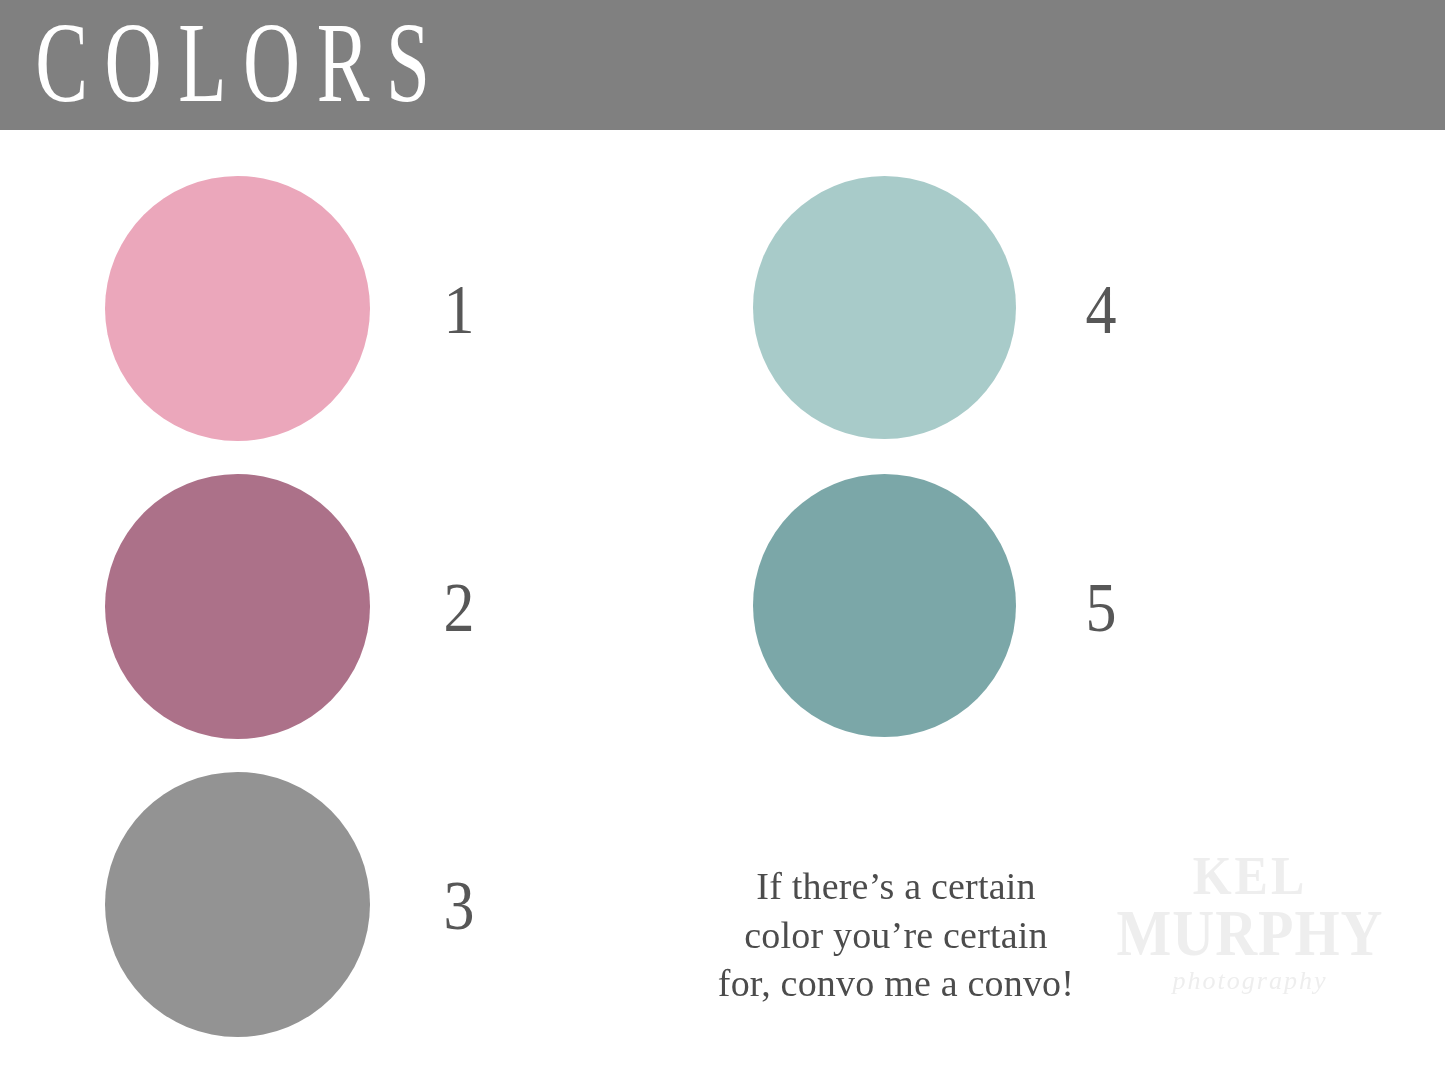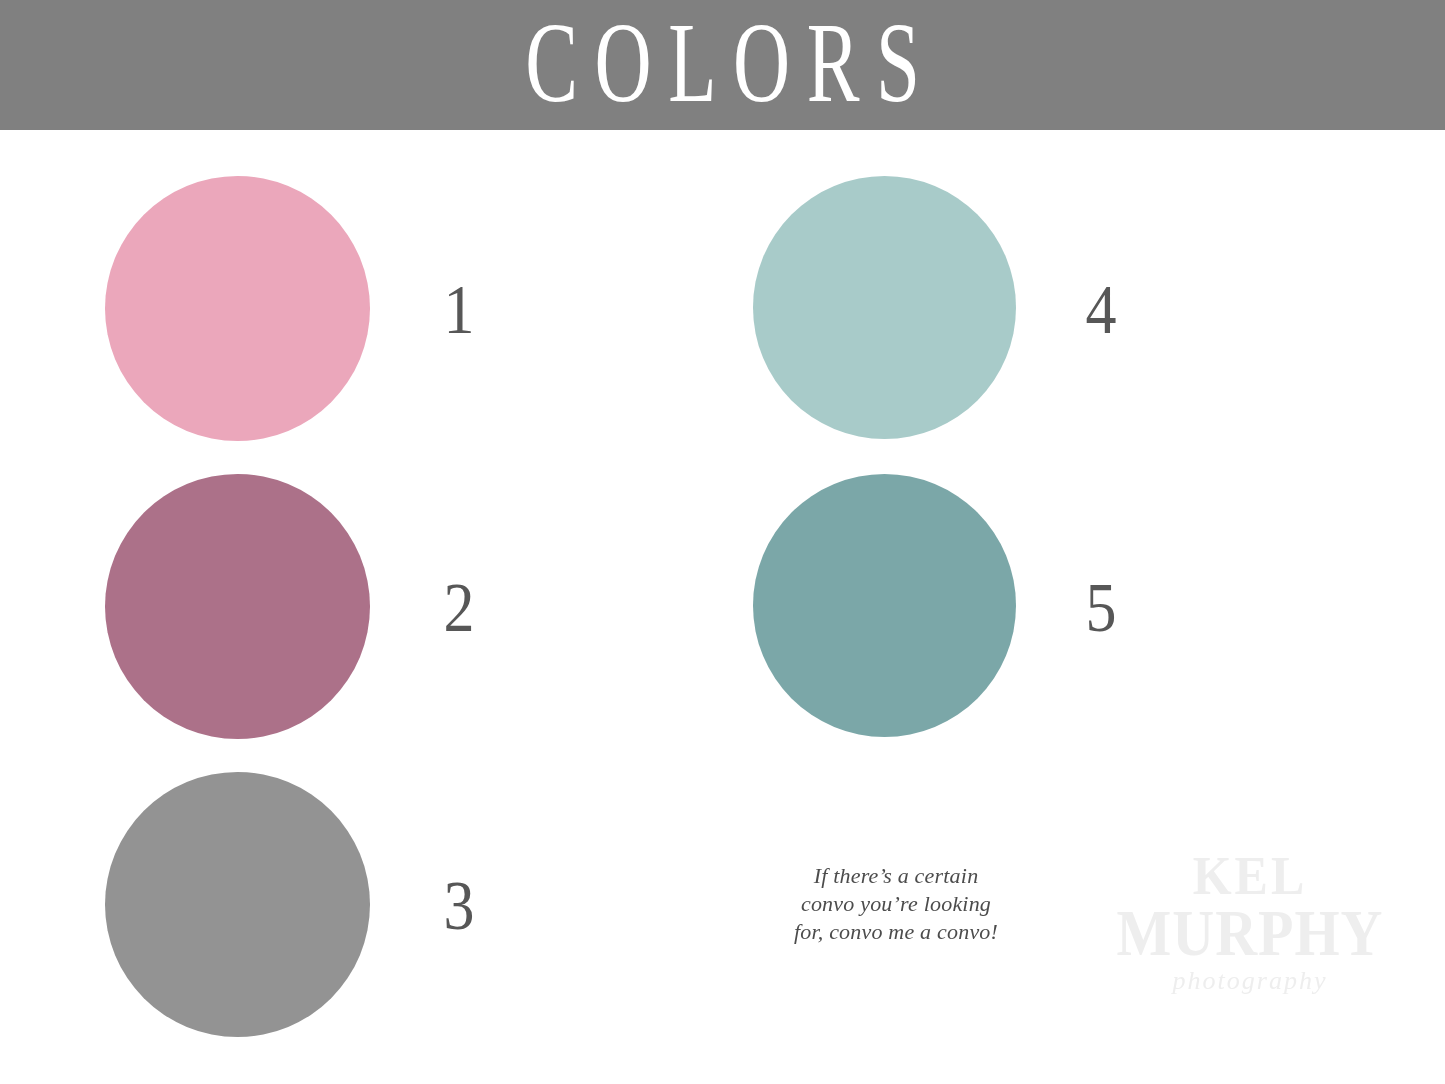--- a/index.html
+++ b/index.html
@@ -26,21 +26,21 @@
   
   .header-bar {
     position: absolute;
     left: 0;
     top: 0;
     width: 1445px;
     height: 130px;
     background: #808080;
     display: flex;
     align-items: center;
-    justify-content: center;
+    justify-content: flex-start;
   }
   .header-title {
     font-family: "Liberation Serif", serif;
     font-weight: 400;
     color: #ffffff;
     font-size: 86px;
     line-height: 1;
     letter-spacing: 18px;
     text-indent: 18px;
     transform: scaleY(1.32) scaleX(0.92);
@@ -79,22 +79,21 @@
   #num-5 { left: 1066px; top: 576px; }
 
   
   .note {
     position: absolute;
     left: 716px;
     top: 862px;
     width: 360px;
     text-align: center;
     font-family: "Liberation Serif", serif;
-    font-style: italic;
-    font-size: 22px;
+    font-size: 38px;
     line-height: 1.28;
     color: #4c4c4c;
     letter-spacing: 0.2px;
   }
   .note-line { display: block; white-space: nowrap; }
 
   
   .watermark {
     position: absolute;
     left: 1105px;
@@ -156,21 +155,21 @@
   <div class="swatch-num" id="num-3" style="color: rgb(87, 87, 87);">3</div>
 
   <div class="swatch-dot" id="dot-4" style="background: rgb(168, 203, 201);"></div>
   <div class="swatch-num" id="num-4" style="color: rgb(87, 87, 87);">4</div>
 
   <div class="swatch-dot" id="dot-5" style="background: rgb(123, 167, 168);"></div>
   <div class="swatch-num" id="num-5" style="color: rgb(87, 87, 87);">5</div>
 
   <div class="note" style="color: rgb(76, 76, 76);">
     <span class="note-line">If there’s a certain</span>
-    <span class="note-line">convo you’re looking</span>
+    <span class="note-line">color you’re certain</span>
     <span class="note-line">for,  convo me a convo!</span>
   </div>
 
   <div class="watermark" style="color: rgb(238, 238, 238);">
     <span class="wm-kel">KEL</span>
     <span class="wm-murphy">MURPHY</span>
     <span class="wm-photography">photography</span>
   </div>
 
 </div>

